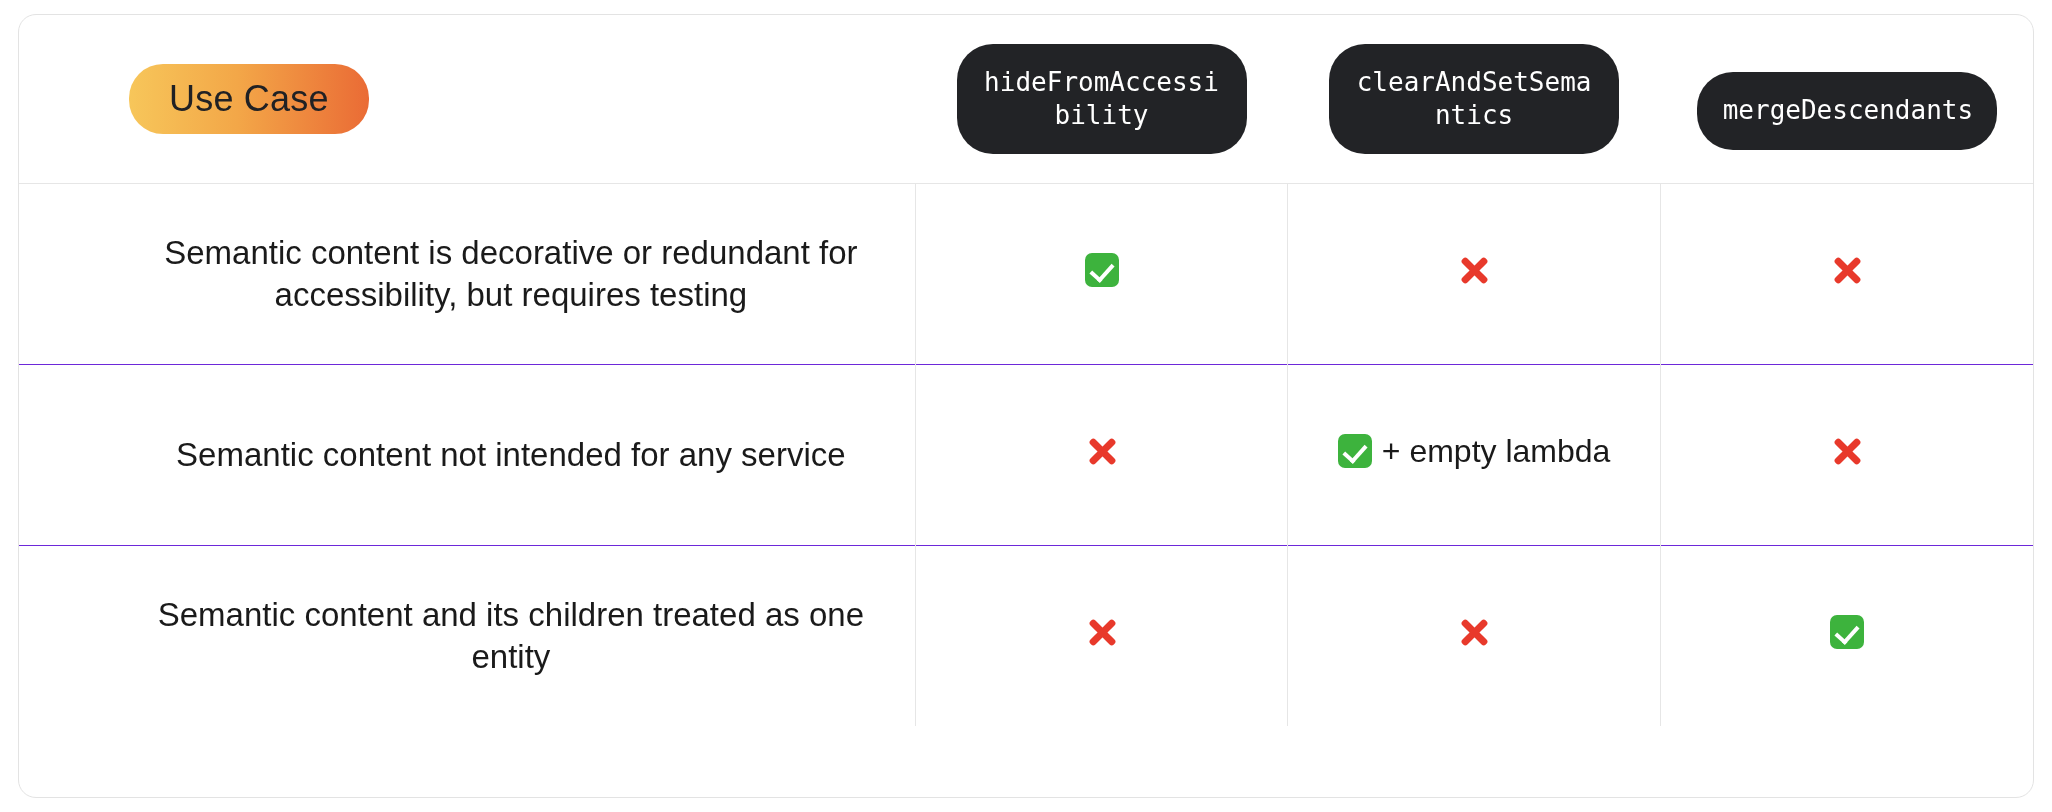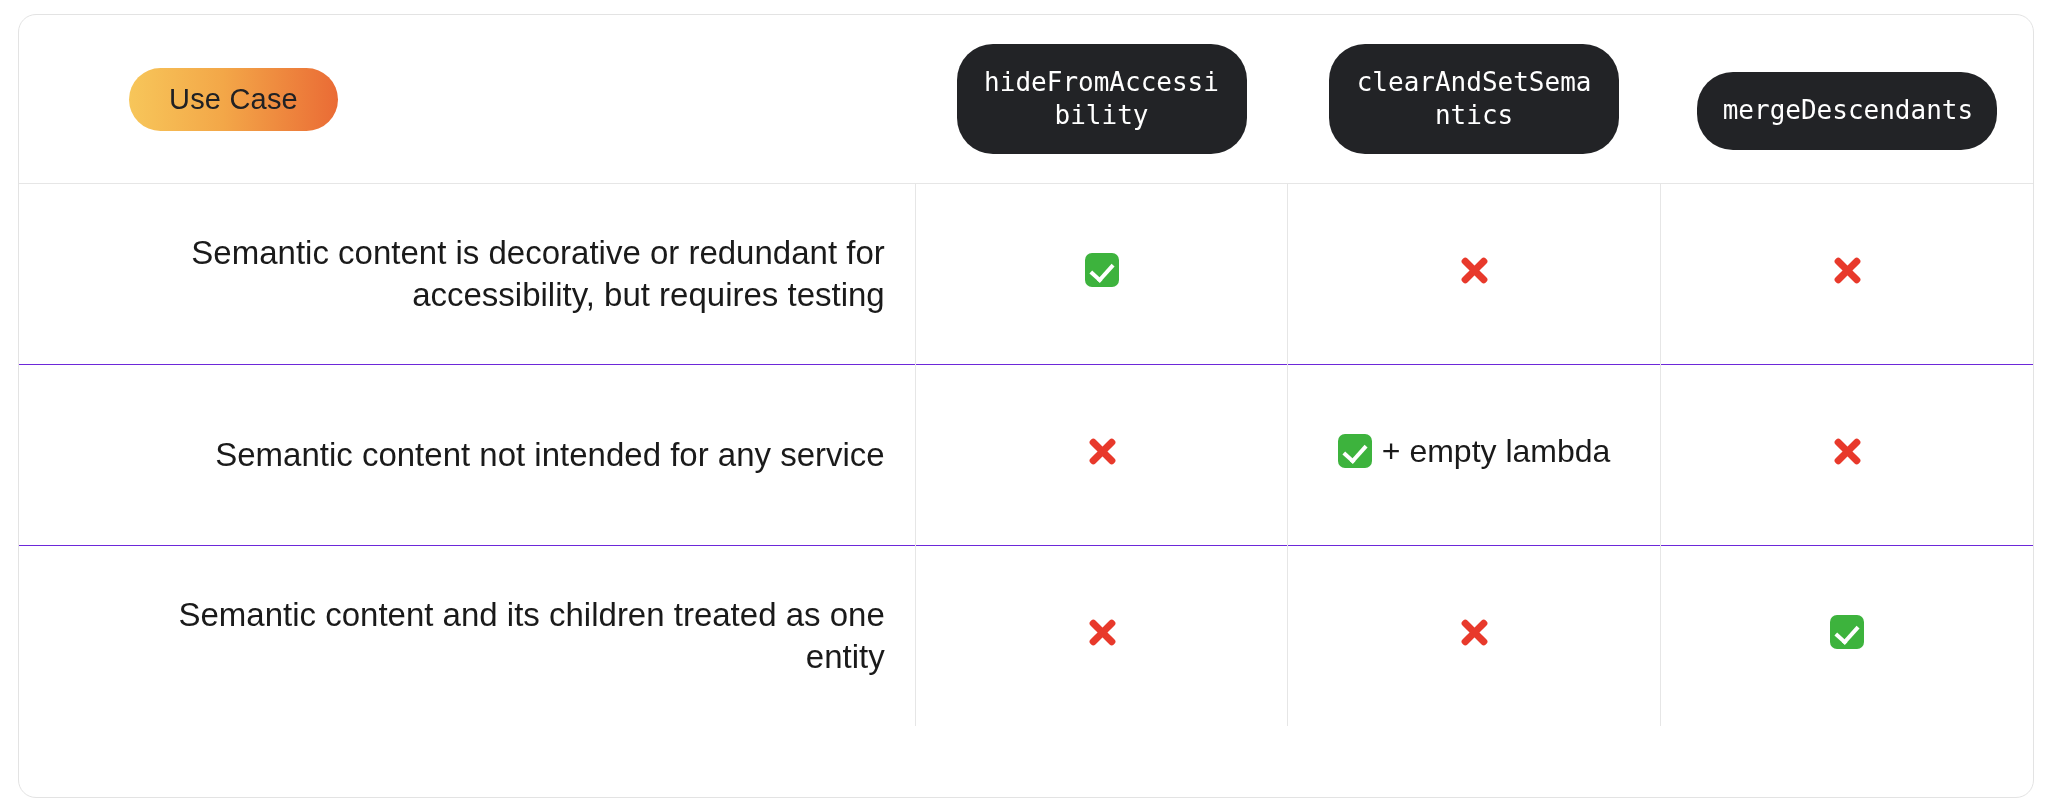--- a/index.html
+++ b/index.html
@@ -49,21 +49,21 @@
     text-align: left;
     padding-left: 110px;
   }
   .pill-usecase {
     display: inline-block;
     background: linear-gradient(90deg, #f6c killer, #f08b3a);
     background: linear-gradient(90deg, #f7c65a 0%, #f3a748 45%, #ea6b35 100%);
     color: #202124;
     border-radius: 34px;
     padding: 17px 40px;
-    font-size: 29px;
+    font-size: 36px;
     line-height: 1;
     letter-spacing: 0.2px;
   }
   .pill-api {
     display: inline-block;
     background: #222326;
     color: #ffffff;
     border-radius: 36px;
     font-family: "DejaVu Sans Mono", "Liberation Mono", monospace;
     font-size: 26px;
@@ -88,21 +88,21 @@
   }
   tbody tr:first-child td {
     border-top: 1px solid #e6e6e6;
   }
   td.usecase {
     padding: 22px 30px 22px 118px;
     font-size: 33px;
     line-height: 1.28;
     color: #1a1a1a;
     border-right: 1px solid #e6e6e6;
-    text-align: right;
+    text-align: center;
   }
   td.cellval {
     text-align: center;
     font-size: 33px;
     color: #1a1a1a;
     border-right: 1px solid #e6e6e6;
   }
   td.cellval.last { border-right: none; }
 
   .mark {

